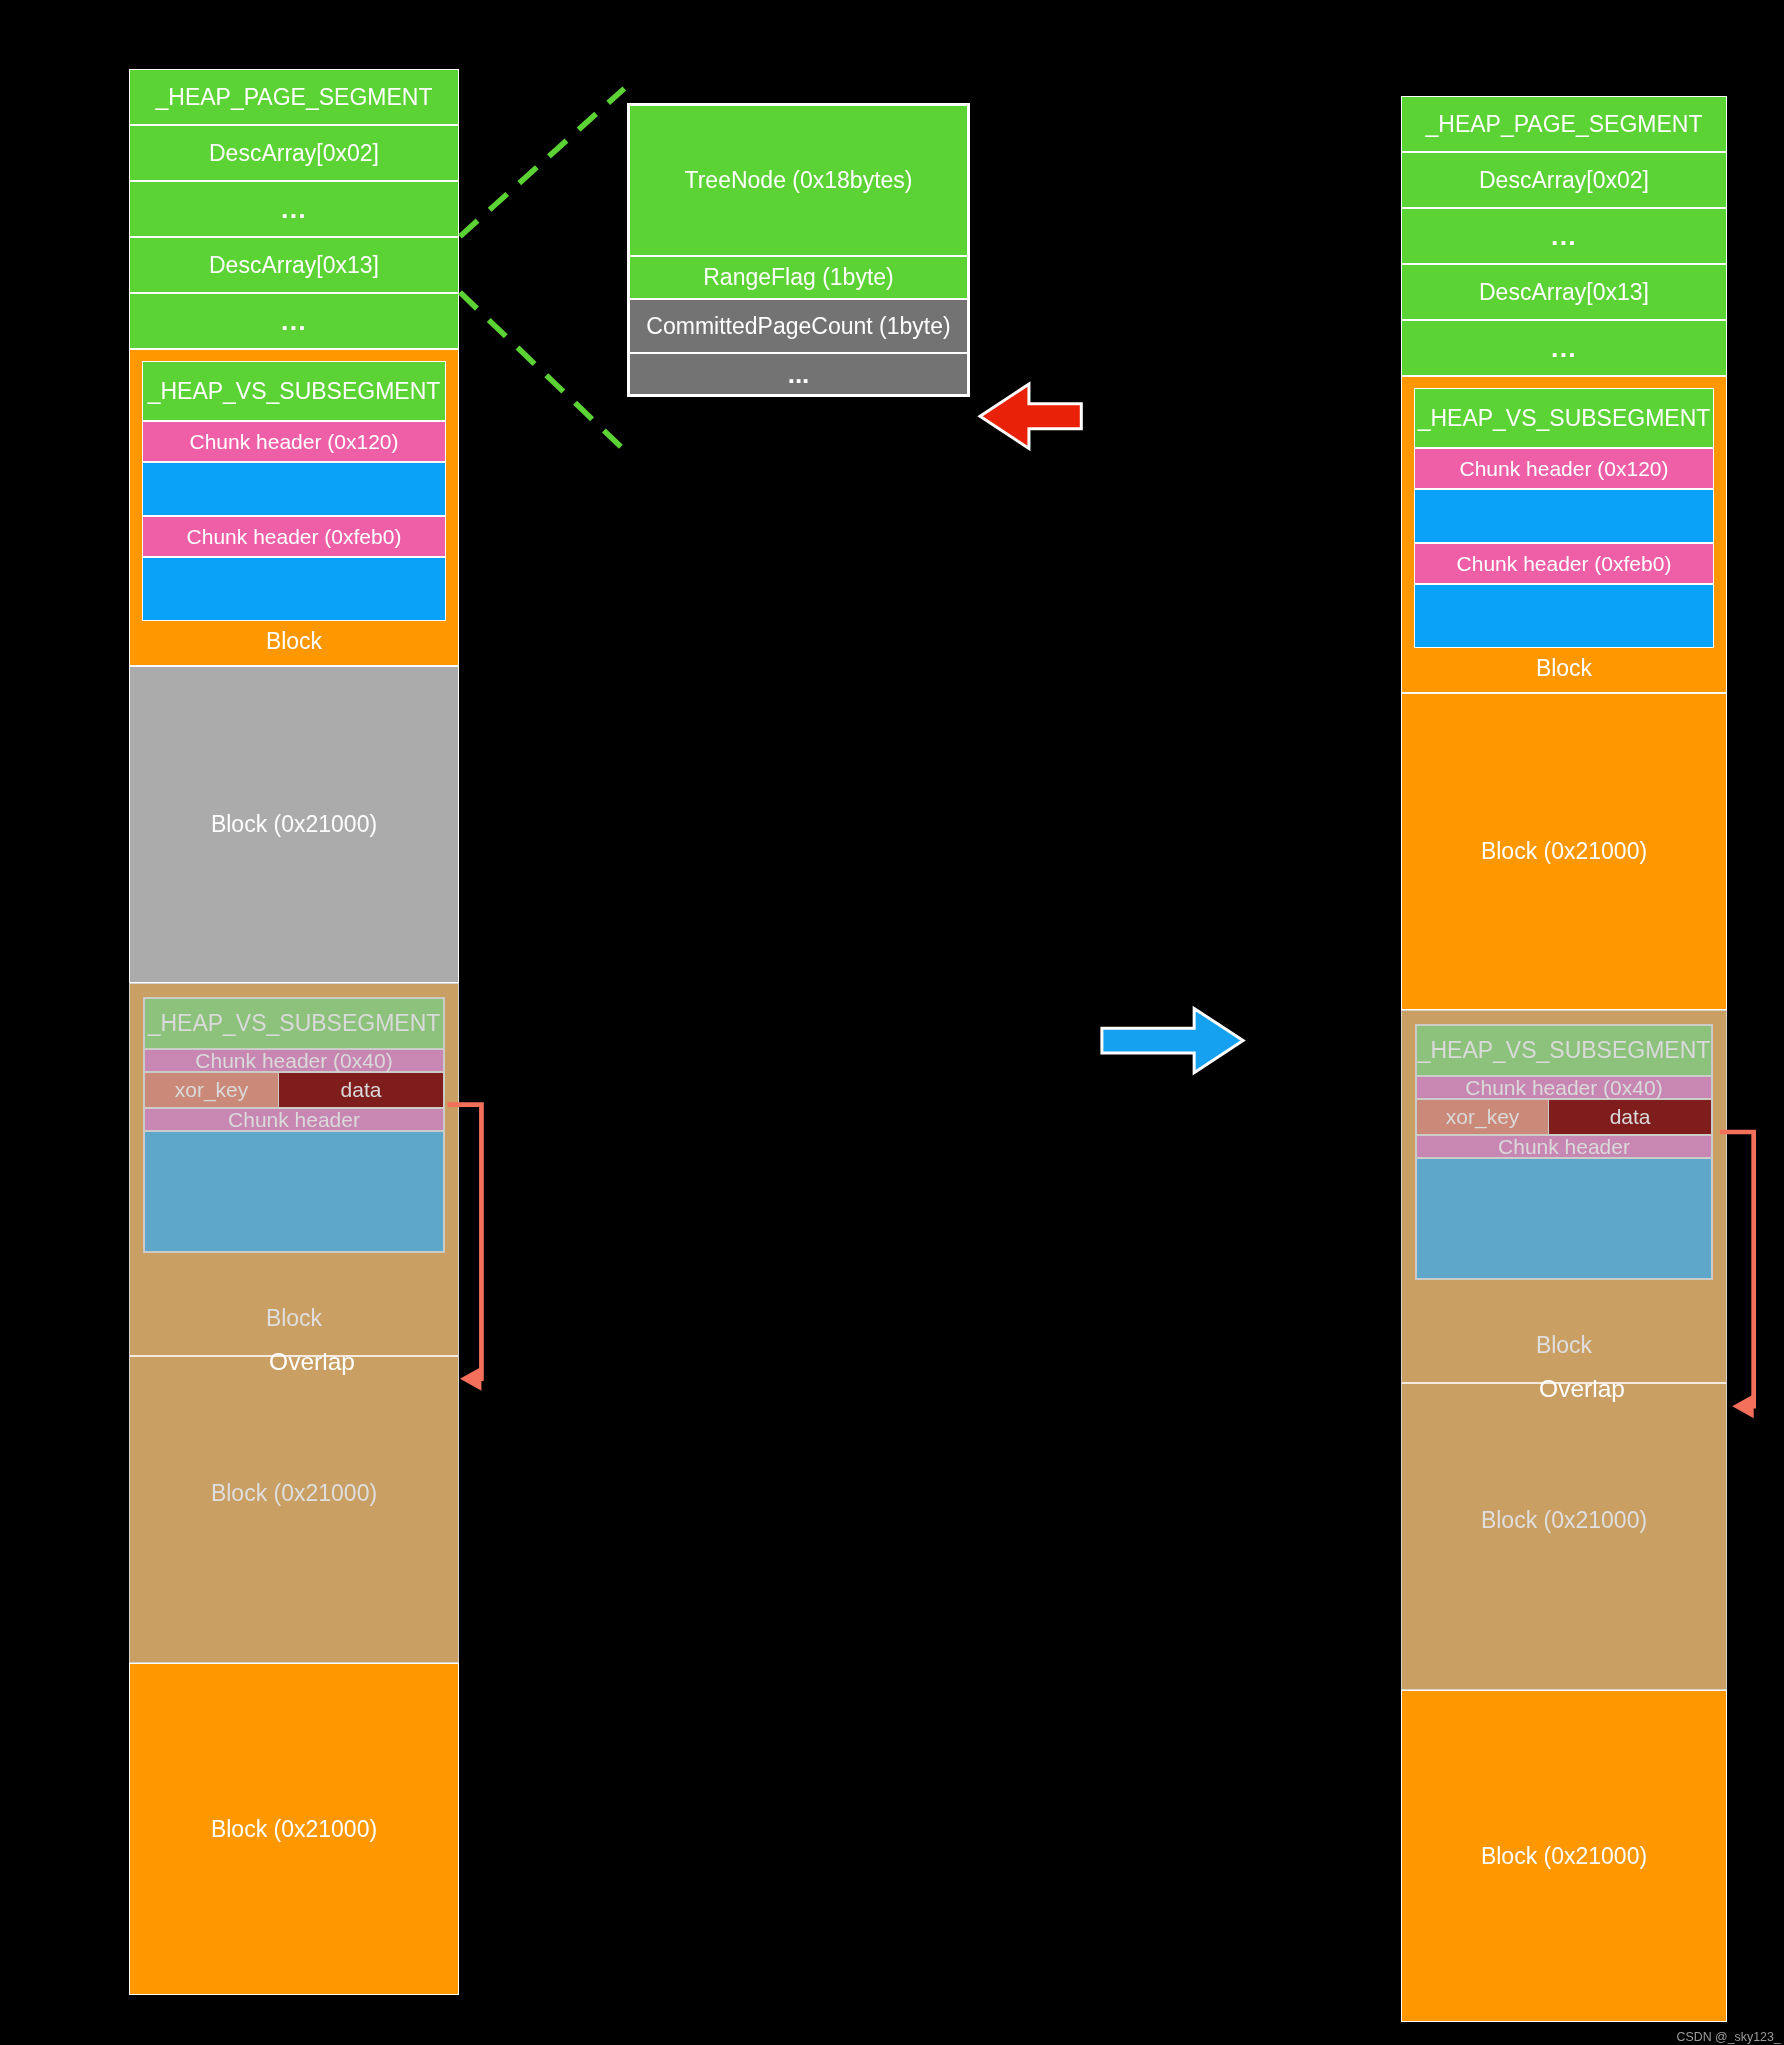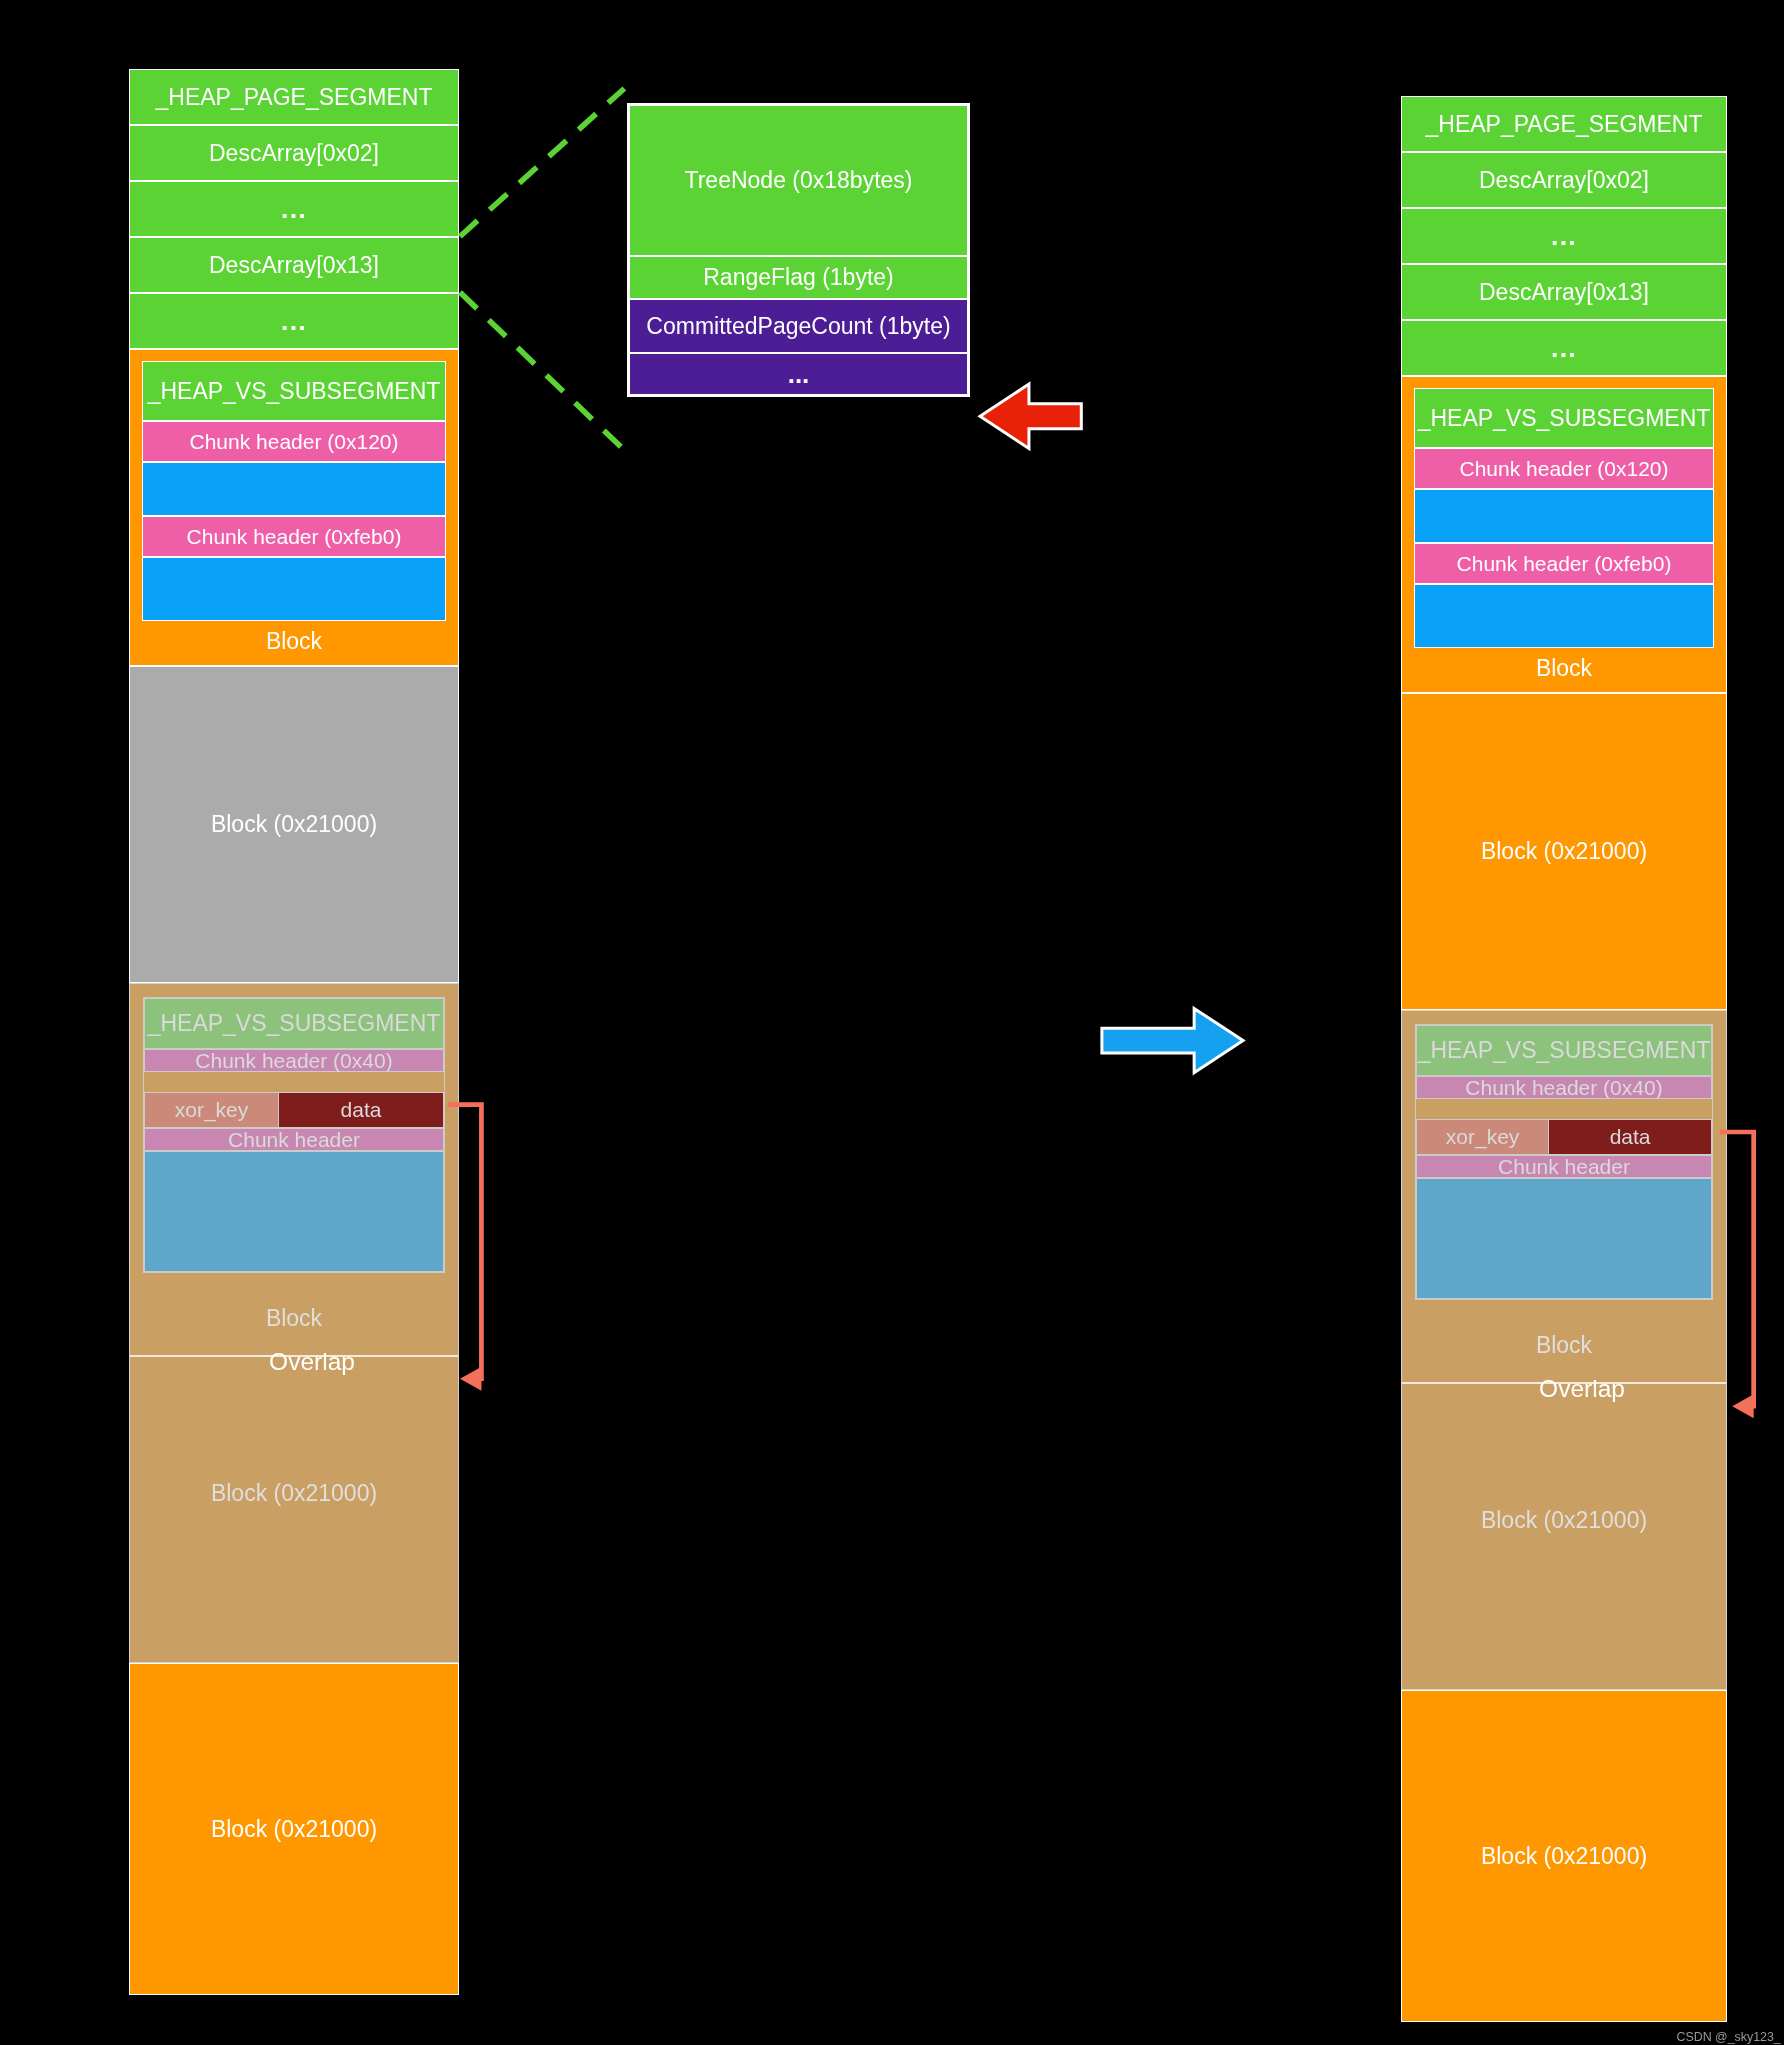--- a/index.html
+++ b/index.html
@@ -26,37 +26,37 @@
   
   .mid-block{height:317px;border:1.7px solid #fff;font-size:23px;color:#fff;}
   .mid-gray{background:#ABABAB;}
   .mid-orange{background:#FF9800;}
 
   
   .ov-container{height:680px;background:#C99F63;border:1.3px solid #D3D3D0;padding:13px 13px 0;position:relative;}
   .ov-inner{border:1.7px solid #CBCBC7;}
   .ov-title{height:51px;background:#8CC27C;border:1.3px solid #CBCBC7;color:#DADADA;font-size:23px;}
   .ov-chunk{height:23px;background:#C886B2;border:1.3px solid #CBCBC7;color:#DADADA;font-size:21px;}
-  .ov-xor-row{display:flex;height:36px;margin-top:20px;}
+  .ov-xor-row{display:flex;height:36px;}
   .ov-xor{width:45%;background:#CA8979;border:1.3px solid #CBCBC7;color:#DADADA;font-size:21px;}
   .ov-data{width:55%;background:#7f1d1d;border:1.3px solid #CBCBC7;border-left:0;color:#DADADA;font-size:21px;}
   .ov-blue{height:121px;background:#5FA6CB;border:1.3px solid #CBCBC7;}
   .ov-block-label{position:absolute;left:0;right:0;top:321px;height:26px;font-size:23px;color:#DFDFDF;}
   .overlap-line{position:absolute;left:0;right:0;top:371px;height:2.1px;background:rgba(255,255,255,0.78);}
   .overlap-label{position:absolute;left:0;right:0;top:363px;height:30px;font-size:24.5px;color:#fff;margin-left:36px;}
   .ov-big-label{position:absolute;left:0;right:0;top:496px;height:26px;font-size:23px;color:#DFDFDF;}
 
   
   .bottom-block{height:332px;background:#FF9800;border:1.7px solid #fff;font-size:23px;}
 
   
   .detail-box{position:absolute;left:627px;top:103px;width:343px;border:2.1px solid #fff;display:flex;flex-direction:column;background:#000;}
   .d-row{border:1.7px solid #fff;font-size:23px;color:#fff;}
   .d-green{background:#5CD334;}
-  .d-pink{background:#4c1d95;}
+  .d-pink{background:#737373;}
   .d-red{background:#E92109;}
   .d-r1{height:151px;}
   .d-r2{height:43px;}
   .d-r3{height:54px;}
   .d-r4{height:42px;font-weight:bold;font-size:26px;}
   .d-r5{height:61px;}
 
   .overlay{position:absolute;left:0;top:0;pointer-events:none;}
 
   .watermark{position:absolute;top:2030px;right:4.3px;font-size:12.4px;color:#9A9A9A;}

